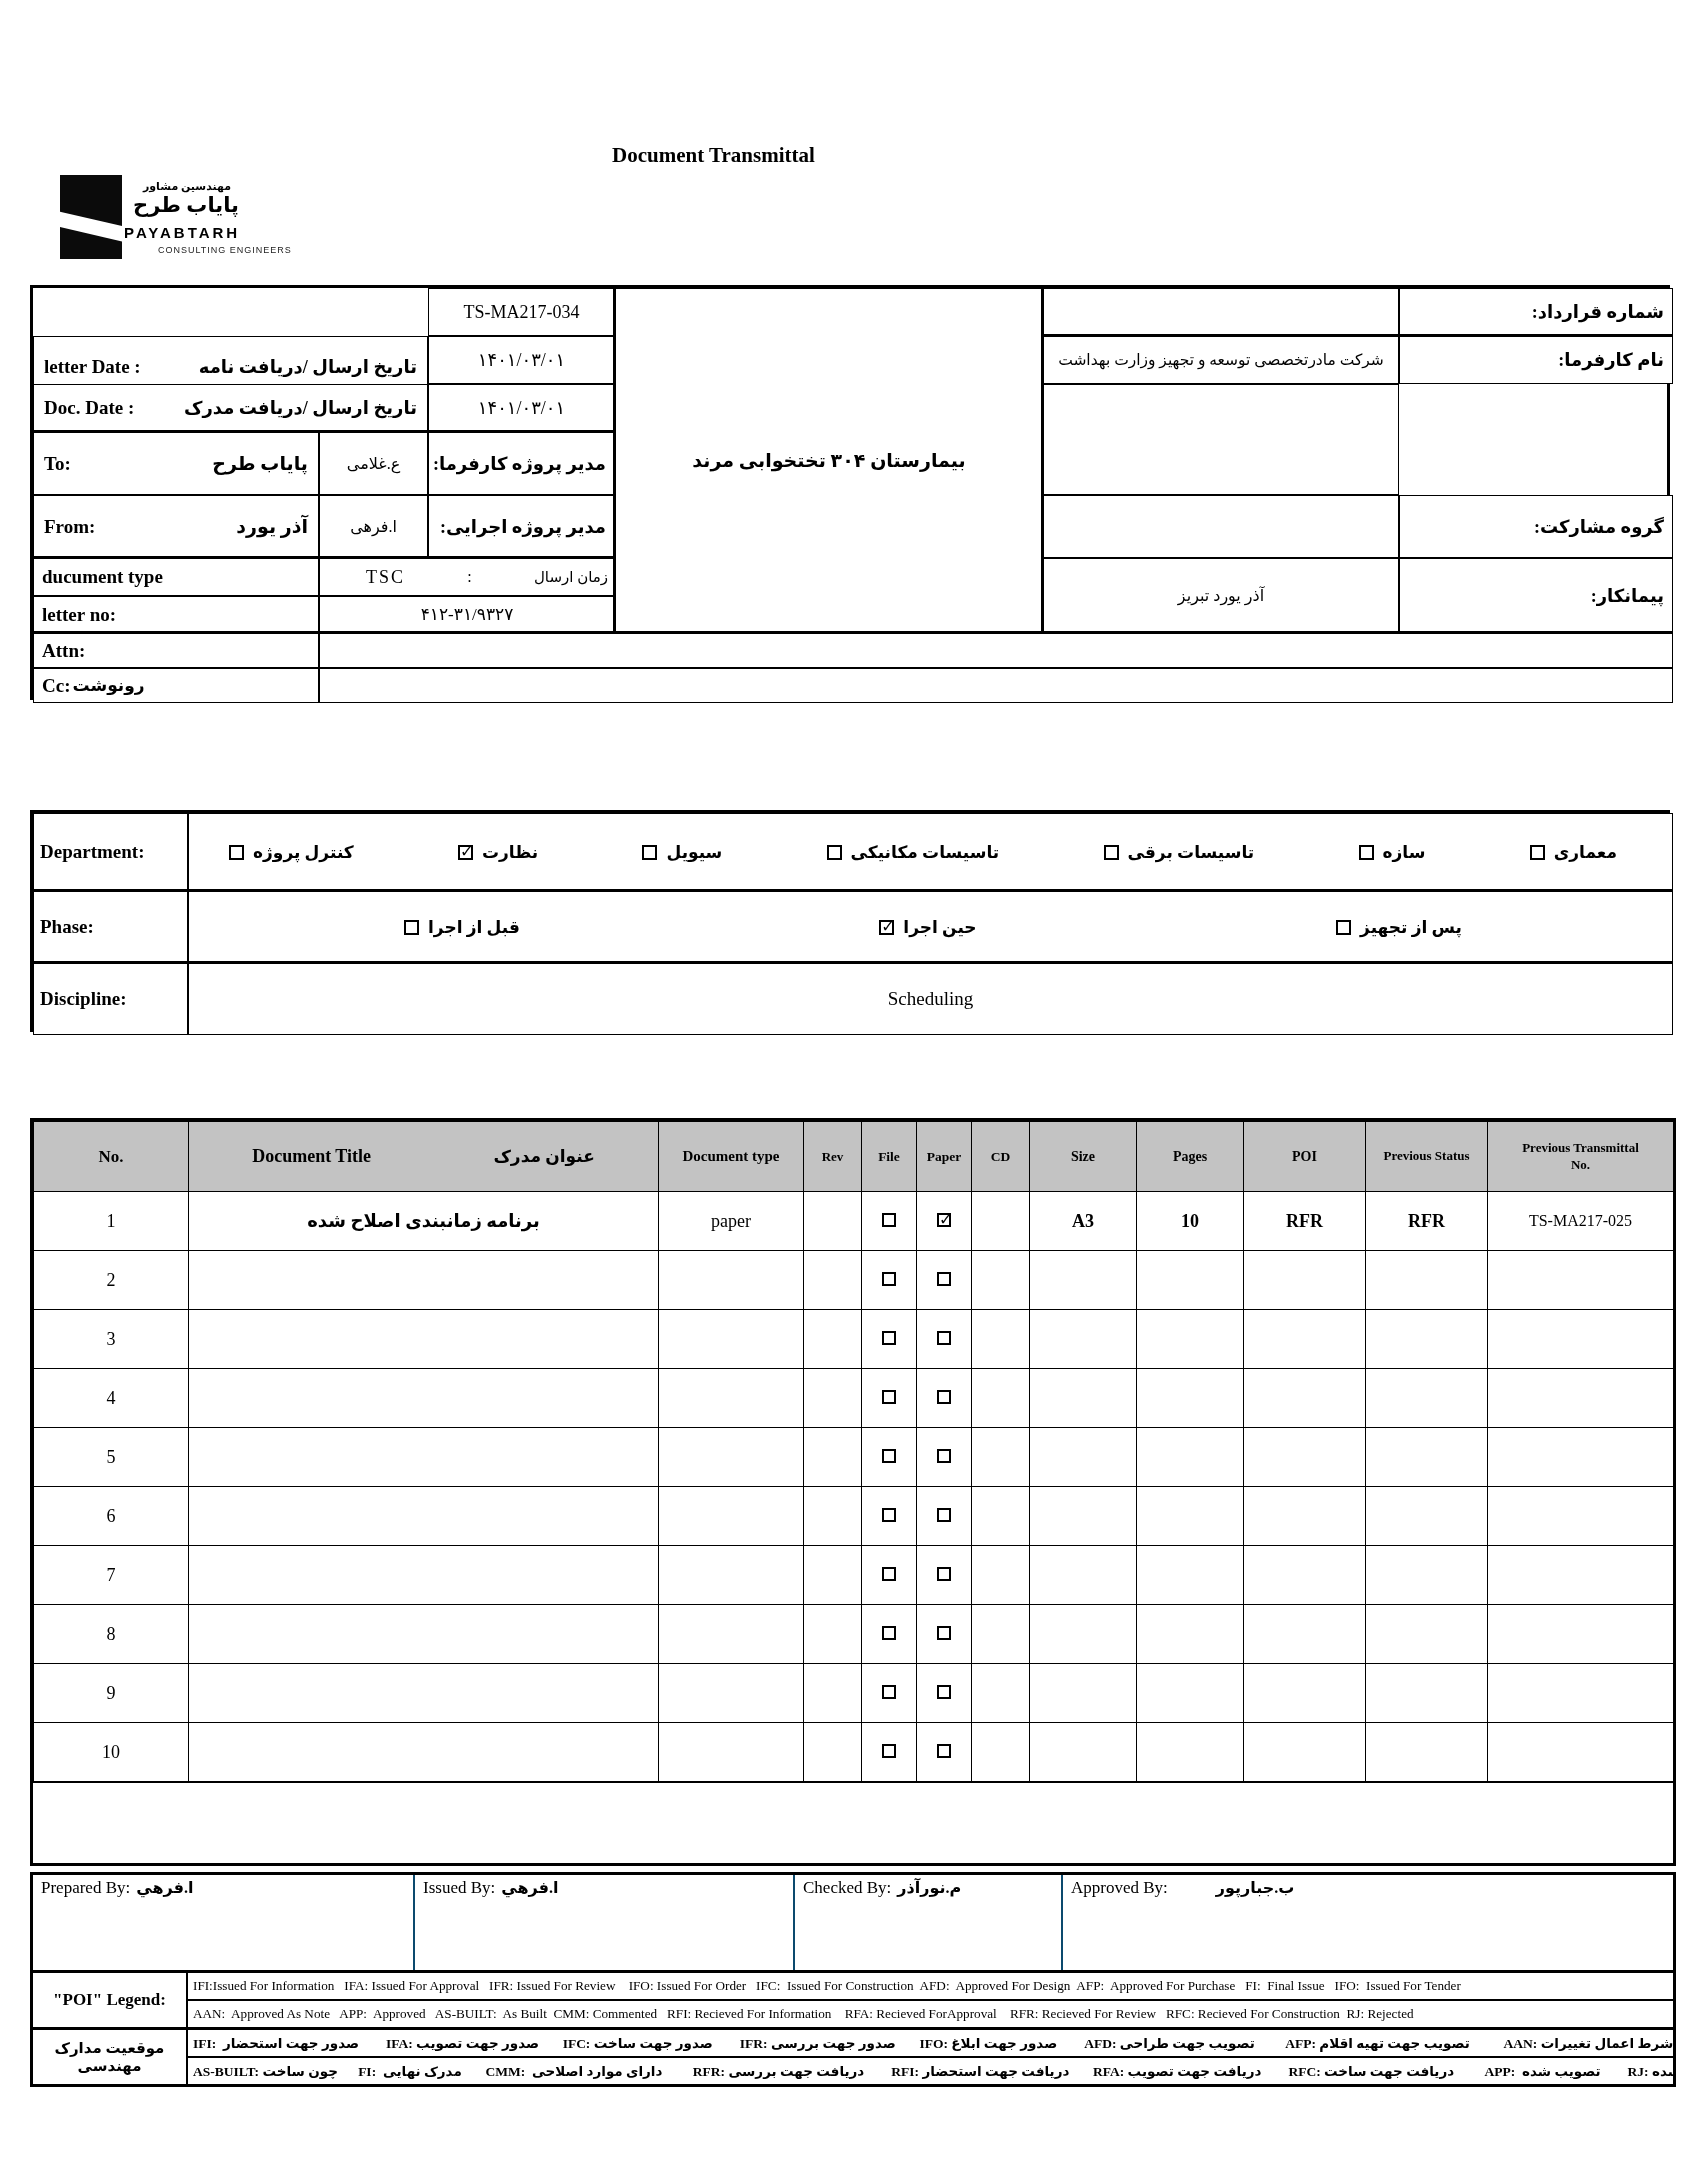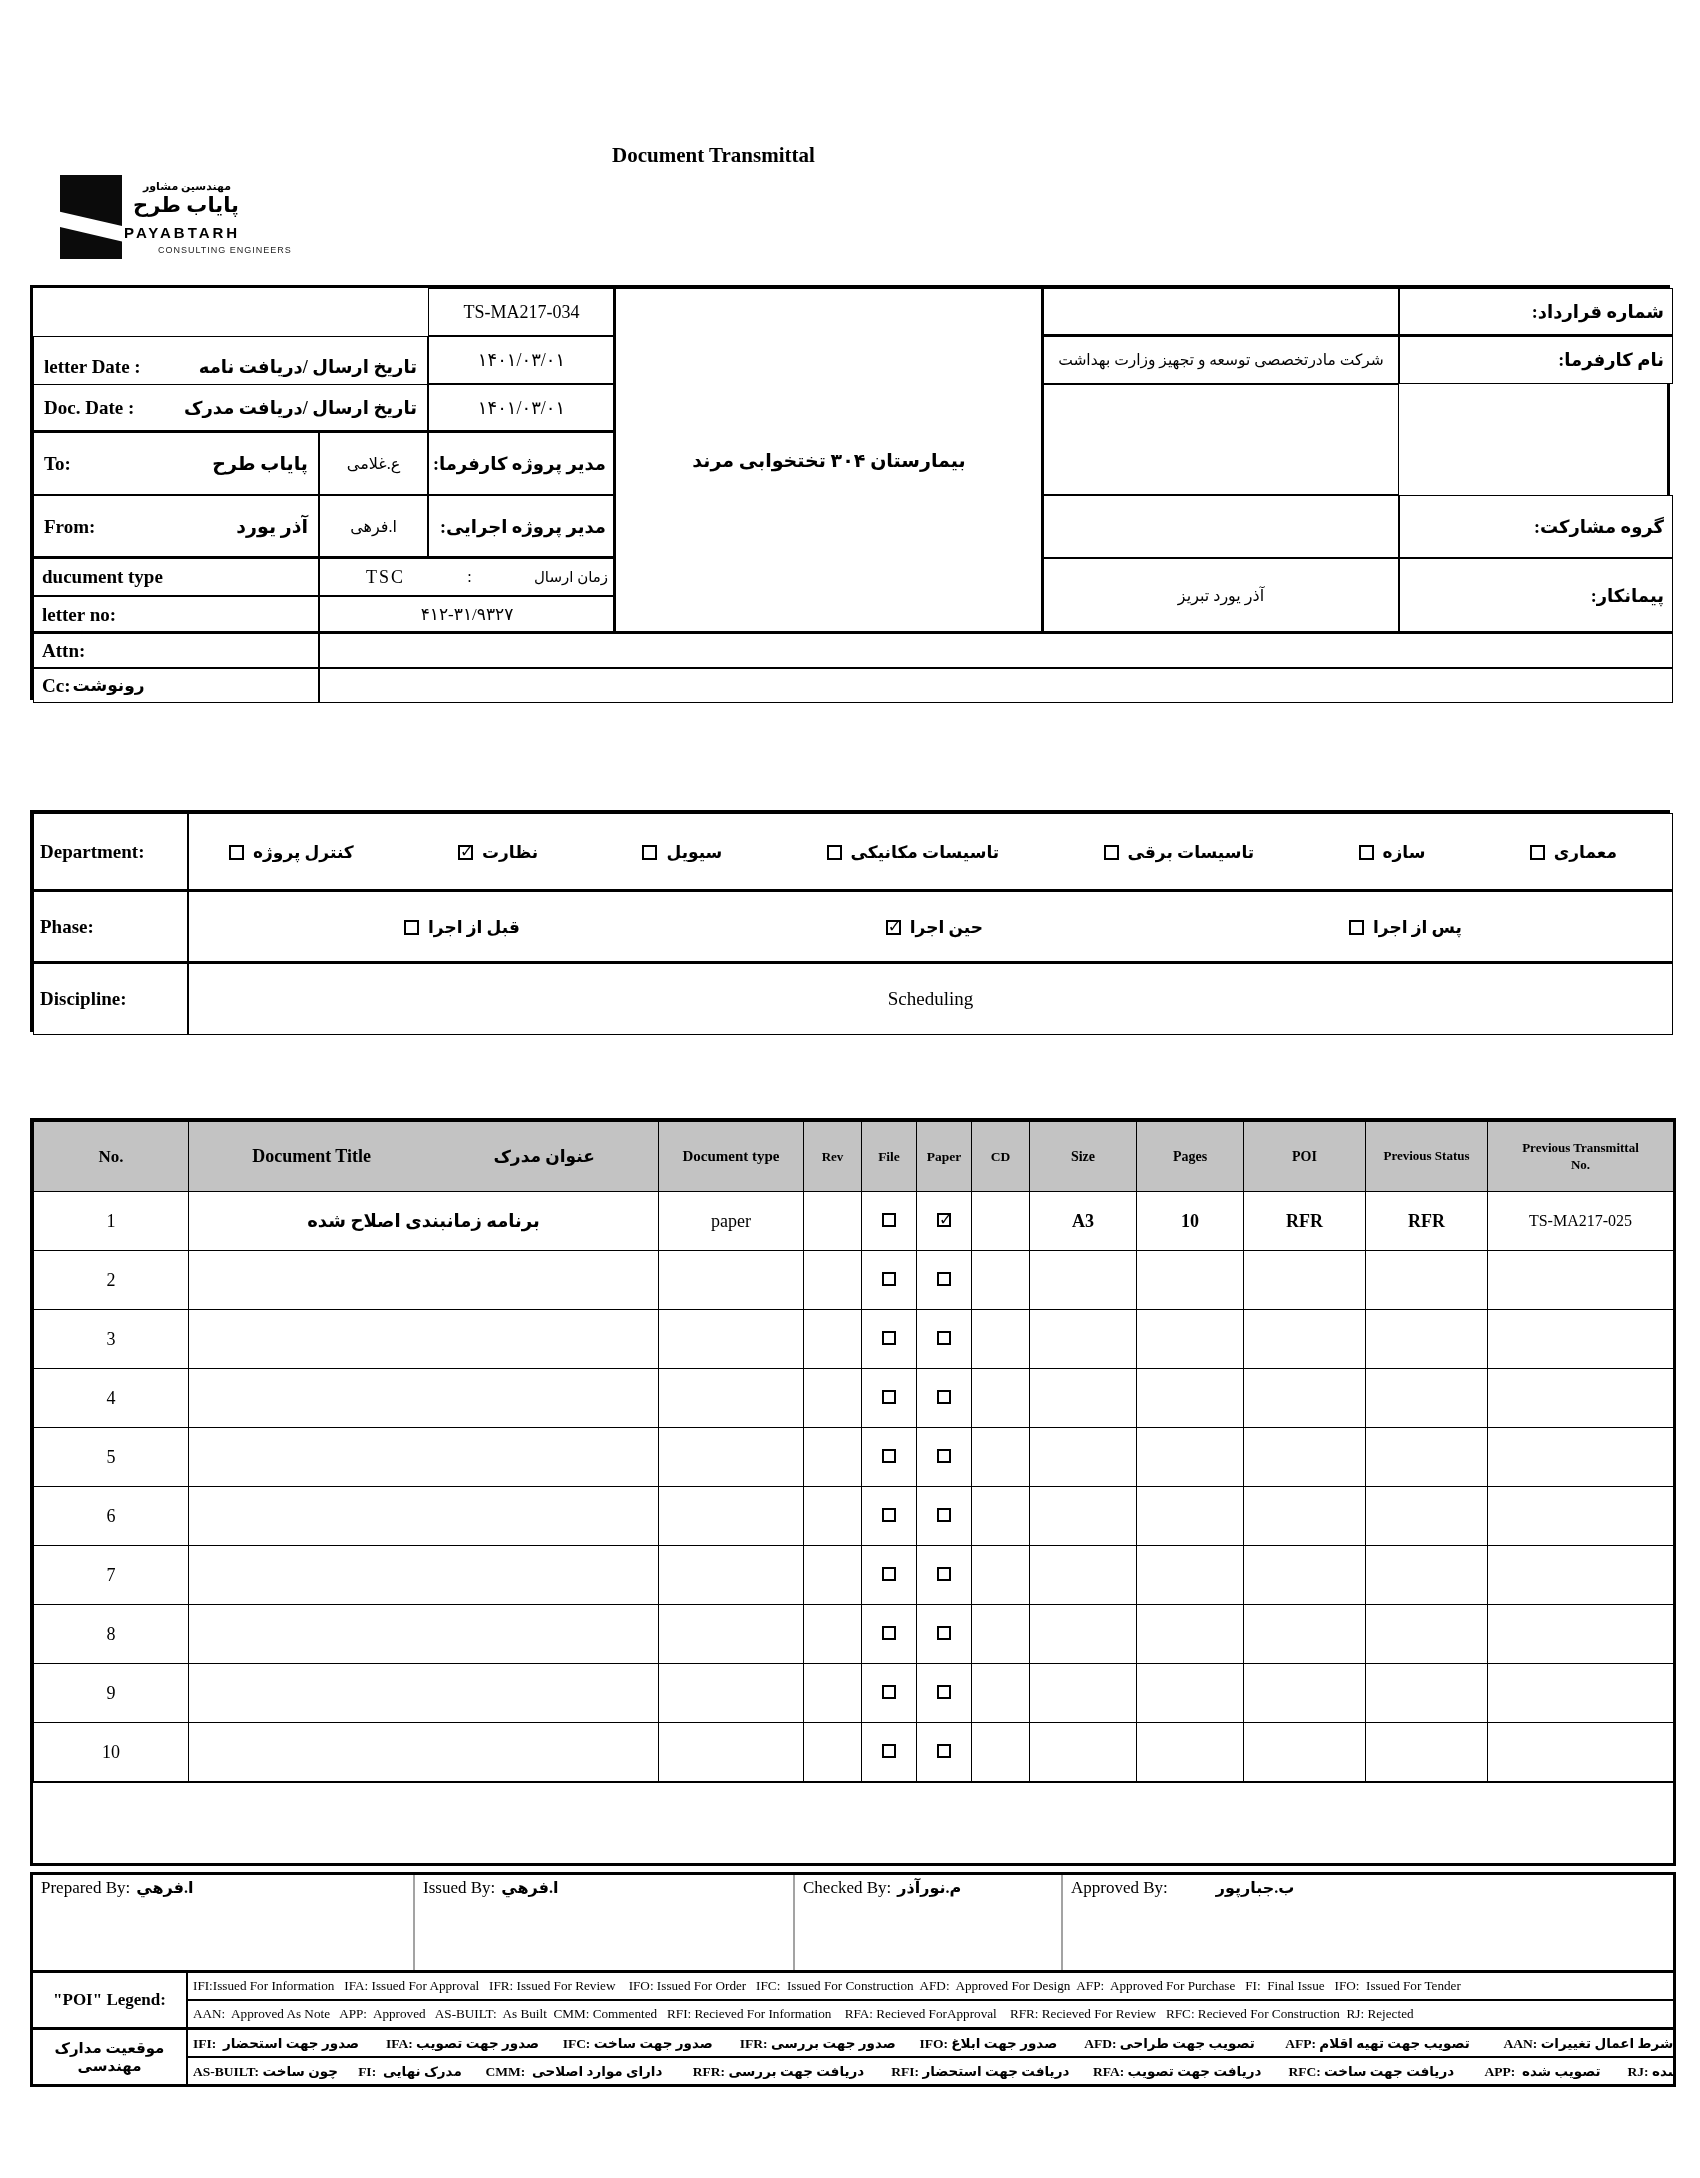--- a/index.html
+++ b/index.html
@@ -36,21 +36,21 @@
   table.doc{border-collapse:collapse;table-layout:fixed;width:1640px;}
   table.doc th,table.doc td{border:1px solid #000;overflow:hidden;text-align:center;vertical-align:middle;padding:0 2px;box-sizing:border-box;}
   table.doc th{background:#c3c3c3;font-weight:bold;height:70px;font-size:14px;}
   table.doc td{height:59px;font-size:18px;}
   .th-title{display:flex;justify-content:space-around;align-items:center;}
   .th-small{font-size:13px;font-weight:bold;display:block;margin:0 auto;max-width:120px;line-height:1.25;}
   .remarks{height:80px;border-top:1px solid #000;background:#fff;}
   td .cb{width:14px;height:14px;}
   
   .sig-wrap{position:absolute;left:30px;top:1872px;width:1640px;height:98px;border:3px solid #000;display:flex;background:#fff;}
-  .sig-cell{border-right:2px solid #a3a3a3;box-sizing:border-box;padding:3px 8px;font-size:17px;display:flex;align-items:flex-start;gap:6px;}
+  .sig-cell{border-right:2px solid #0c4a6e;box-sizing:border-box;padding:3px 8px;font-size:17px;display:flex;align-items:flex-start;gap:6px;}
   .sig-cell:last-child{border-right:none;}
   .sig-name{direction:rtl;font-weight:bold;font-size:16px;}
   
   .leg-wrap{position:absolute;left:30px;top:1970px;width:1640px;border:3px solid #000;background:#fff;}
   .leg-section{display:flex;}
   .leg-label{width:155px;flex:0 0 155px;border-right:2px solid #000;display:flex;align-items:center;justify-content:center;text-align:center;box-sizing:border-box;}
   .leg-lines{flex:1;min-width:0;}
   .leg-line{height:26px;display:flex;align-items:center;padding-left:5px;font-size:13.2px;white-space:pre;overflow:hidden;border-bottom:2px solid #000;}
   .leg-line.last{border-bottom:none;}
   .leg-divider{height:3px;background:#000;}
@@ -200,21 +200,21 @@
           <span class="cb checked"></span>
         </span>
       <span class="cb-item">
           <span class="cb-label">کنترل پروژه</span>
           <span class="cb"></span>
         </span>
     </div>
     <div class="cell class-label" style="left:0;top:78px;width:155px;height:72px;">Phase:</div>
     <div class="cell" style="left:155px;top:78px;width:1485px;height:72px;justify-content:space-between;padding:0 210px 0 215px;direction:rtl;">
       <span class="cb-item">
-          <span class="cb-label">پس از اجرا</span>
+          <span class="cb-label">پس از تجهیز</span>
           <span class="cb"></span>
         </span>
       <span class="cb-item">
           <span class="cb-label">حین اجرا</span>
           <span class="cb checked"></span>
         </span>
       <span class="cb-item">
           <span class="cb-label">قبل از اجرا</span>
           <span class="cb"></span>
         </span>

